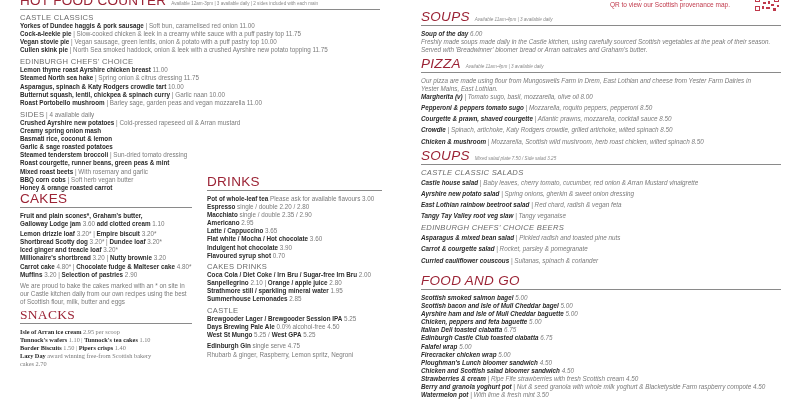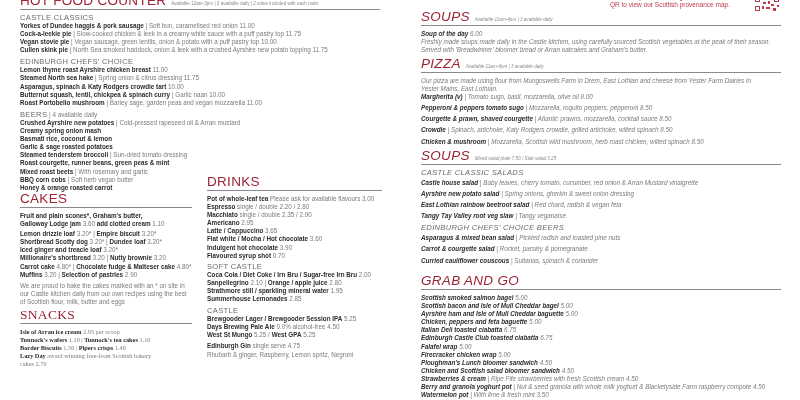--- a/index.html
+++ b/index.html
@@ -41,21 +41,21 @@
   <div style="height:3px"></div>
   <div class="sub">EDINBURGH CHEFS' CHOICE</div>
   <div>
       <div class="line" style="margin-bottom: 0px;"><b>Lemon thyme roast Ayrshire chicken breast</b><span class="d"> 11.00</span></div>
       <div class="line" style="margin-bottom: 0px;"><b>Steamed North sea hake</b><span class="d"> | Spring onion &amp; citrus dressing 11.75</span></div>
       <div class="line" style="margin-bottom: 0px;"><b>Asparagus, spinach &amp; Katy Rodgers crowdie tart</b><span class="d"> 10.00</span></div>
       <div class="line" style="margin-bottom: 0px;"><b>Butternut squash, lentil, chickpea &amp; spinach curry</b><span class="d"> | Garlic naan 10.00</span></div>
       <div class="line" style="margin-bottom: 0px;"><b>Roast Portobello mushroom</b><span class="d"> | Barley sage, garden peas and vegan mozzarella 11.00</span></div>
     </div>
   <div style="height:3px"></div>
-  <div class="line"><span class="sub">BEERS</span><span class="d"> | 4 available daily</span></div>
+  <div class="line"><span class="sub">SIDES</span><span class="d"> | 4 available daily</span></div>
   <div>
       <div class="line" style="margin-bottom: 0px;"><b>Crushed Ayrshire new potatoes</b><span class="d"> | Cold-pressed rapeseed oil &amp; Arran mustard</span></div>
       <div class="line" style="margin-bottom: 0px;"><b>Creamy spring onion mash</b><span class="d"></span></div>
       <div class="line" style="margin-bottom: 0px;"><b>Basmati rice, coconut &amp; lemon</b><span class="d"></span></div>
       <div class="line" style="margin-bottom: 0px;"><b>Garlic &amp; sage roasted potatoes</b><span class="d"></span></div>
       <div class="line" style="margin-bottom: 0px;"><b>Steamed tenderstem broccoli</b><span class="d"> | Sun-dried tomato dressing</span></div>
       <div class="line" style="margin-bottom: 0px;"><b>Roast courgette, runner beans, green peas &amp; mint</b><span class="d"></span></div>
       <div class="line" style="margin-bottom: 0px;"><b>Mixed roast beets</b><span class="d"> | With rosemary and garlic</span></div>
       <div class="line" style="margin-bottom: 0px;"><b>BBQ corn cobs</b><span class="d"> | Soft herb vegan butter</span></div>
       <div class="line" style="margin-bottom: 0px;"><b>Honey &amp; orange roasted carrot</b><span class="d"></span></div>
@@ -104,21 +104,21 @@
       <div class="line"><b>Pot of whole-leaf tea</b><span class="d"> Please ask for available flavours 3.00</span></div>
       <div class="line"><b>Espresso</b><span class="d"> single / double 2.20 / 2.80</span></div>
       <div class="line"><b>Macchiato</b><span class="d"> single / double 2.35 / 2.90</span></div>
       <div class="line"><b>Americano</b><span class="d"> 2.95</span></div>
       <div class="line"><b>Latte / Cappuccino</b><span class="d"> 3.65</span></div>
       <div class="line"><b>Flat white / Mocha / Hot chocolate</b><span class="d"> 3.60</span></div>
       <div class="line"><b>Indulgent hot chocolate</b><span class="d"> 3.90</span></div>
       <div class="line"><b>Flavoured syrup shot</b><span class="d"> 0.70</span></div>
     </div>
   <div style="height:2px"></div>
-  <div class="sub">SOFT CASTLE</div>
+  <div class="sub">CAKES DRINKS</div>
   <div>
       <div class="line"><b>Coca Cola / Diet Coke / Irn Bru / Sugar-free Irn Bru</b><span class="d"> 2.00</span></div>
       <div class="line"><b>Sanpellegrino</b><span class="d"> 2.10 | </span><b>Orange / apple juice</b><span class="d"> 2.80</span></div>
       <div class="line"><b>Strathmore still / sparkling mineral water</b><span class="d"> 1.95</span></div>
       <div class="line"><b>Summerhouse Lemonades</b><span class="d"> 2.85</span></div>
     </div>
   <div style="height:3px"></div>
   <div class="sub">CASTLE</div>
   <div>
       <div class="line"><b>Brewgooder Lager / Brewgooder Session IPA</b><span class="d"> 5.25</span></div>
@@ -198,21 +198,21 @@
   <div style="height:2px"></div>
   <div>
       <div class="line" style="margin-bottom: 3px;"><b>Asparagus &amp; mixed bean salad</b><span class="d"> | Pickled radish and toasted pine nuts</span></div>
       <div class="line" style="margin-bottom: 3px;"><b>Carrot &amp; courgette salad</b><span class="d"> | Rocket, parsley &amp; pomegranate</span></div>
       <div class="line" style="margin-bottom: 3px;"><b>Curried cauliflower couscous</b><span class="d"> | Sultanas, spinach &amp; coriander</span></div>
     </div>
 </div>
 
 <div class="col col-right" style="top:274px;">
   <div class="sec-head">
-    <span class="sec-title">GRAB AND GO</span>
+    <span class="sec-title">FOOD AND GO</span>
   </div>
   <div style="height:4px"></div>
   <div>
       <div class="line" style="margin-bottom: 0px;"><b>Scottish smoked salmon bagel</b><span class="d"> 5.00</span></div>
       <div class="line" style="margin-bottom: 0px;"><b>Scottish bacon and Isle of Mull Cheddar bagel</b><span class="d"> 5.00</span></div>
       <div class="line" style="margin-bottom: 0px;"><b>Ayrshire ham and Isle of Mull Cheddar baguette</b><span class="d"> 5.00</span></div>
       <div class="line" style="margin-bottom: 0px;"><b>Chicken, peppers and feta baguette</b><span class="d"> 5.00</span></div>
       <div class="line" style="margin-bottom: 0px;"><b>Italian Deli toasted ciabatta</b><span class="d"> 6.75</span></div>
       <div class="line" style="margin-bottom: 0px;"><b>Edinburgh Castle Club toasted ciabatta</b><span class="d"> 6.75</span></div>
       <div class="line" style="margin-bottom: 0px;"><b>Falafel wrap</b><span class="d"> 5.00</span></div>

